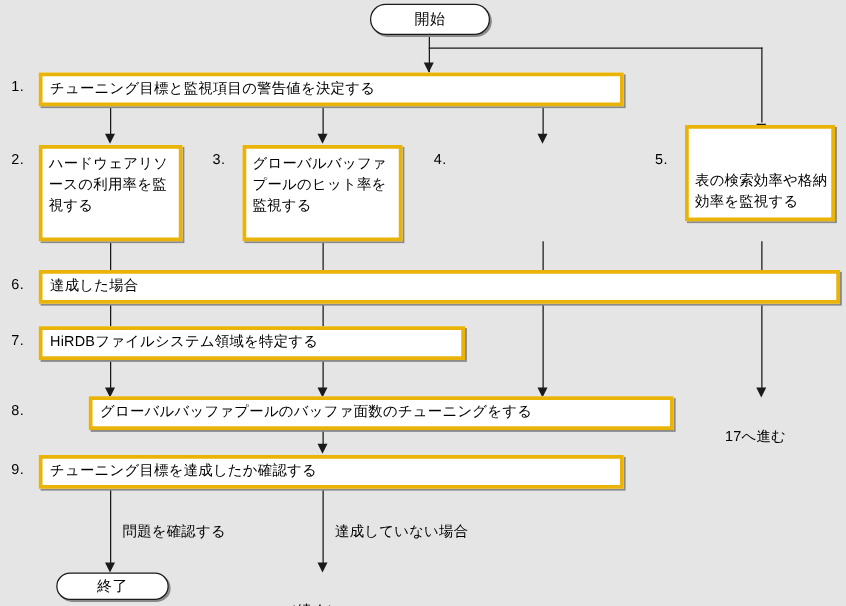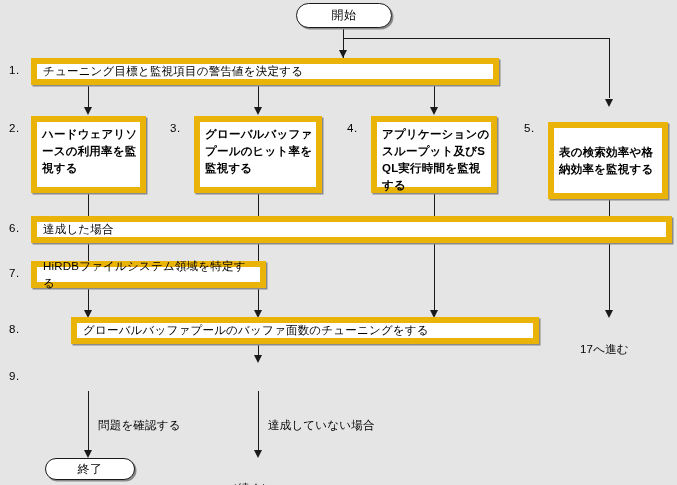--- a/index.html
+++ b/index.html
@@ -12,42 +12,41 @@
     width: 677px;
     height: 485px;
     background: #e5e5e5;
     font-family: "Liberation Sans", "DejaVu Sans", sans-serif;
     overflow: hidden;
   }
   
   .box {
     position: absolute;
     box-sizing: border-box;
-    border: 6px solid #eab308;
+    border: 3px solid #eab308;
     background: #ffffff;
     box-shadow: 1.5px 1.5px 0 0 #8a8a8a;
     display: flex;
     align-items: center;
     z-index: 4;
   }
   .box.multiline {
     align-items: flex-start;
   }
   .box-text {
     font-size: 11.5px;
     line-height: 17px;
     color: #000000;
     padding: 3px 5px 3px 6px;
     letter-spacing: 0.2px;
     white-space: pre-wrap;
     word-break: break-all;
   }
   .box-text.narrow {
     padding: 4px 0 3px 5px;
-    font-weight: bold;
   }
   
   .step-num {
     position: absolute;
     font-size: 11.5px;
     color: #000000;
     letter-spacing: 0.5px;
     z-index: 5;
     white-space: nowrap;
   }
@@ -134,66 +133,66 @@
   <div class="box multiline" style="left:31px; top:116px; width:115px; height:77px;">
     <span class="box-text narrow">ハードウェアリソースの利用率を監視する</span>
   </div>
 
   <div class="step-num" style="left:170px; top:122px;">3.</div>
   <div class="box multiline" style="left:194px; top:116px; width:128px; height:77px;">
     <span class="box-text narrow">グローバルバッファプールのヒット率を監視する</span>
   </div>
 
   <div class="step-num" style="left:347px; top:122px;">4.</div>
-  <div class="box multiline" style="left:371px; top:116px; width:126px; height:77px;">
-    <span class="box-text narrow">アプリケーションのスループット及びSQL実行時間を監視する</span>
-  </div>
 
   <div class="step-num" style="left:524px; top:122px;">5.</div>
-  <div class="box" style="left:548px; top:122px; width:120px; height:77px;">
+  <div class="box" style="left:548px; top:100px; width:120px; height:77px;align-items:flex-end;">
     <span class="box-text narrow">表の検索効率や格納効率を監視する</span>
   </div>
 
   <div class="vline" style="left:88px; top:193px; height:24px;"></div>
   <div class="vline" style="left:258px; top:193px; height:24px;"></div>
   <div class="vline" style="left:434px; top:193px; height:24px;"></div>
   <div class="vline" style="left:609px; top:193px; height:24px;"></div>
 
   <div class="step-num" style="left:9px; top:222px;">6.</div>
   <div class="box" style="left:31px; top:216px; width:641px; height:27px;">
     <span class="box-text">達成した場合</span>
   </div>
 
   <div class="vline" style="left:88px; top:243px; height:19px;"></div>
   <div class="vline" style="left:258px; top:243px; height:69px;"></div>
   <div class="vline" style="left:434px; top:243px; height:69px;"></div>
   <div class="vline" style="left:609px; top:243px; height:69px;"></div>
 
   <div class="step-num" style="left:9px; top:267px;">7.</div>
-  <div class="box" style="left:31px; top:261px; width:235px; height:27px;justify-content:center;">
+  <div class="box" style="left:31px; top:261px; width:341px; height:27px;">
     <span class="box-text">HiRDBファイルシステム領域を特定する</span>
   </div>
 
   <div class="vline" style="left:88px; top:288px; height:23px;"></div>
   <div class="arrowhead" style="left:84px; top:310px;"></div>
   <div class="arrowhead" style="left:254px; top:310px;"></div>
   <div class="arrowhead" style="left:430px; top:310px;"></div>
   <div class="arrowhead" style="left:605px; top:310px;"></div>
 
   <div class="label" style="left:580px; top:323px;">17へ進む</div>
 
   <div class="step-num" style="left:9px; top:323px;">8.</div>
   <div class="box" style="left:31px; top:317px; width:468px; height:27px;margin-left:40px;">
     <span class="box-text">グローバルバッファプールのバッファ面数のチューニングをする</span>
   </div>
 
   <div class="vline" style="left:258px; top:344px; height:12px;"></div>
   <div class="arrowhead" style="left:254px; top:355px;"></div>
 
   <div class="step-num" style="left:9px; top:370px;">9.</div>
+  <div class="box" style="left:31px; top:364px; width:468px; height:27px;">
+    <span class="box-text">チューニング目標を達成したか確認する</span>
+  </div>
 
   <div class="vline" style="left:88px; top:391px; height:62px;"></div>
   <div class="arrowhead" style="left:84px; top:450px;"></div>
   <div class="label" style="left:98px; top:399px;">問題を確認する</div>
 
   <div class="vline" style="left:258px; top:391px; height:62px;"></div>
   <div class="arrowhead" style="left:254px; top:450px;"></div>
   <div class="label" style="left:268px; top:399px;">達成していない場合</div>
 
   <div class="oval" style="left:45px; top:458px; width:90px; height:22px;">

